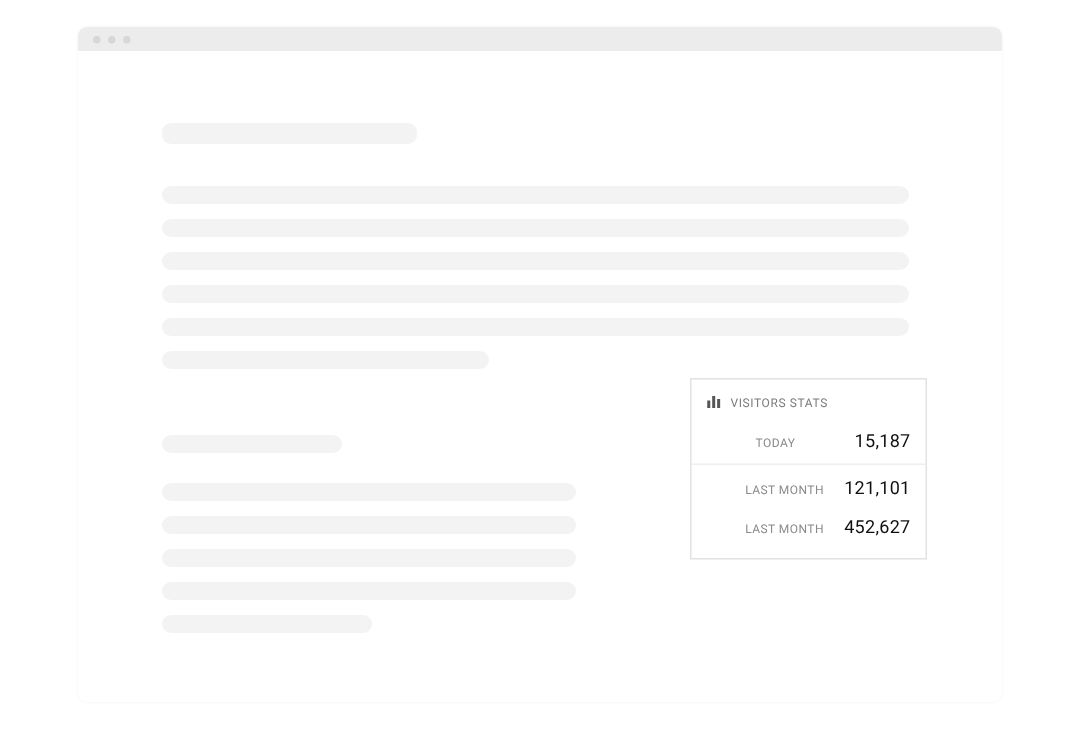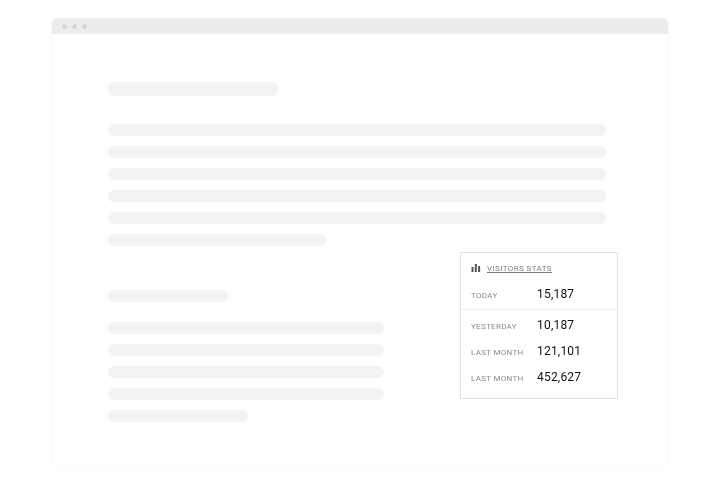--- a/index.html
+++ b/index.html
@@ -65,25 +65,25 @@
   }
   .stats-header {
     display: flex;
     align-items: center;
     gap: 6px;
     color: #7b7b7b;
     letter-spacing: 0.4px;
     margin-bottom: 8px;
   }
   .stats-header svg { display: block; }
-  .stats-title { font-size: 8px; text-decoration: underline; }
+  .stats-title { font-size: 8px; }
   .row {
     display: flex;
     align-items: baseline;
-    justify-content: flex-start;
+    justify-content: flex-end;
     padding: 6px 0;
   }
   .row + .row { }
   .divider {
     height: 1px;
     background: #eeeeee;
     margin: 2px -10px;
   }
   .label {
     width: 66px;
@@ -136,24 +136,20 @@
     </span>
     <span class="stats-title">VISITORS STATS</span>
   </div>
 
   <div class="row">
     <span class="label">TODAY</span>
     <span class="value">15,187</span>
   </div>
   <div class="divider"></div>
   <div class="row">
-    <span class="label">YESTERDAY</span>
-    <span class="value">10,187</span>
-  </div>
-  <div class="row">
     <span class="label">LAST MONTH</span>
     <span class="value">121,101</span>
   </div>
   <div class="row">
     <span class="label">LAST MONTH</span>
     <span class="value">452,627</span>
   </div>
 </div>
 
 </body></html>

